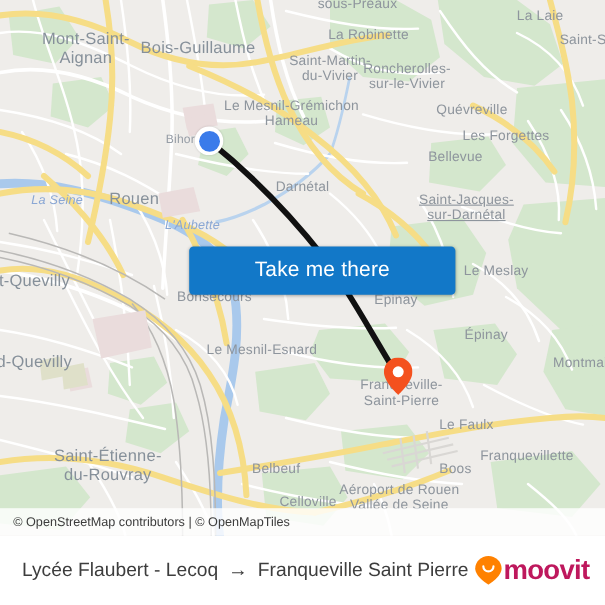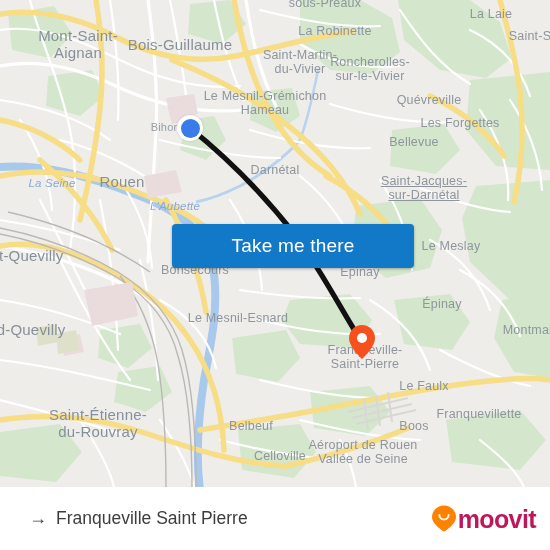--- a/index.html
+++ b/index.html
@@ -335,24 +335,30 @@
 
     <div class="dest-marker" style="left:362px; top:359px;">
       <svg width="26" height="34" viewBox="0 0 26 34">
         <path d="M13 0C5.8 0 0 5.8 0 13c0 9.5 13 21 13 21s13-11.5 13-21C26 5.8 20.2 0 13 0z" fill="#f4511e"></path>
         <circle cx="13" cy="13" r="5" fill="#ffffff"></circle>
       </svg>
     </div>
 
     <button class="cta">Take me there</button>
 
+    <div class="attrib">
+      <span>© OpenStreetMap contributors</span>
+      <span class="sep"> | </span>
+      <span>© OpenMapTiles</span>
+    </div>
   </div>
 
   <div class="footer">
     <div class="route-title">
+      <span>Lycée Flaubert - Lecoq</span>
       <span class="arrow">→</span>
       <span>Franqueville Saint Pierre</span>
     </div>
     <div class="brand">
       <svg width="26" height="28" viewBox="0 0 26 28">
         <path d="M13 1C6.4 1 1 6.1 1 12.4c0 7.6 12 14.6 12 14.6s12-7 12-14.6C25 6.1 19.6 1 13 1z" fill="#ff8100"></path>
         <path d="M8.4 10.4c0 2.5 2.1 4.6 4.6 4.6s4.6-2.1 4.6-4.6" fill="none" stroke="#ffffff" stroke-width="2" stroke-linecap="round"></path>
       </svg>
       <span class="wordmark">moovit</span>
     </div>

